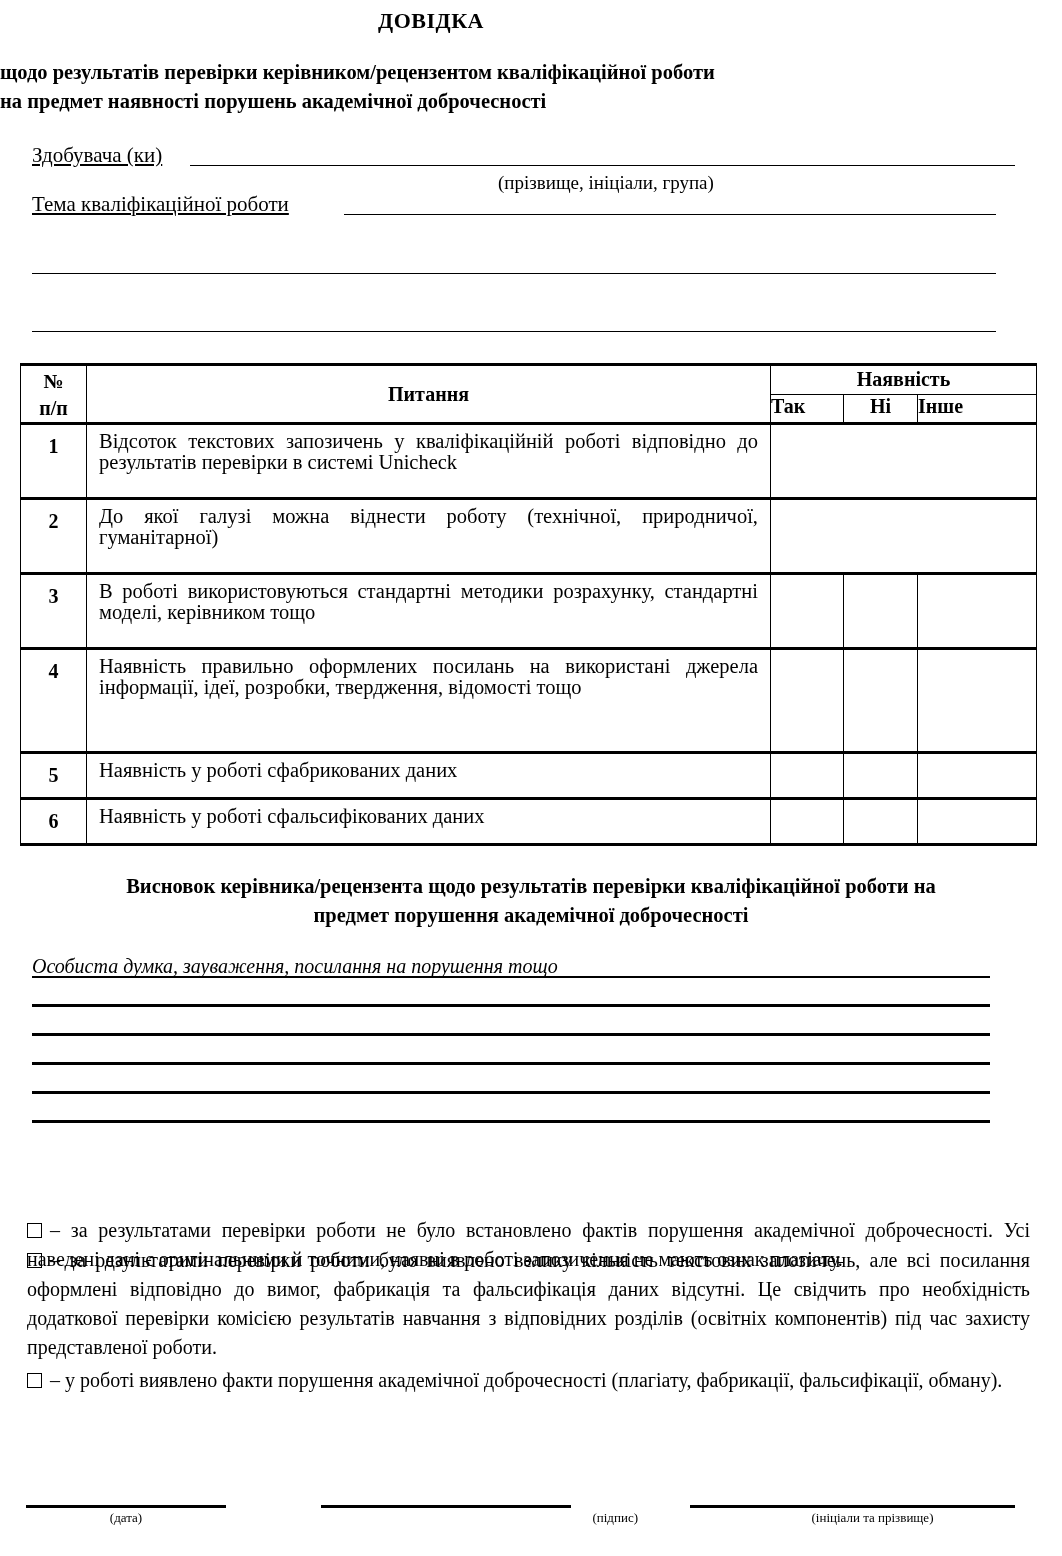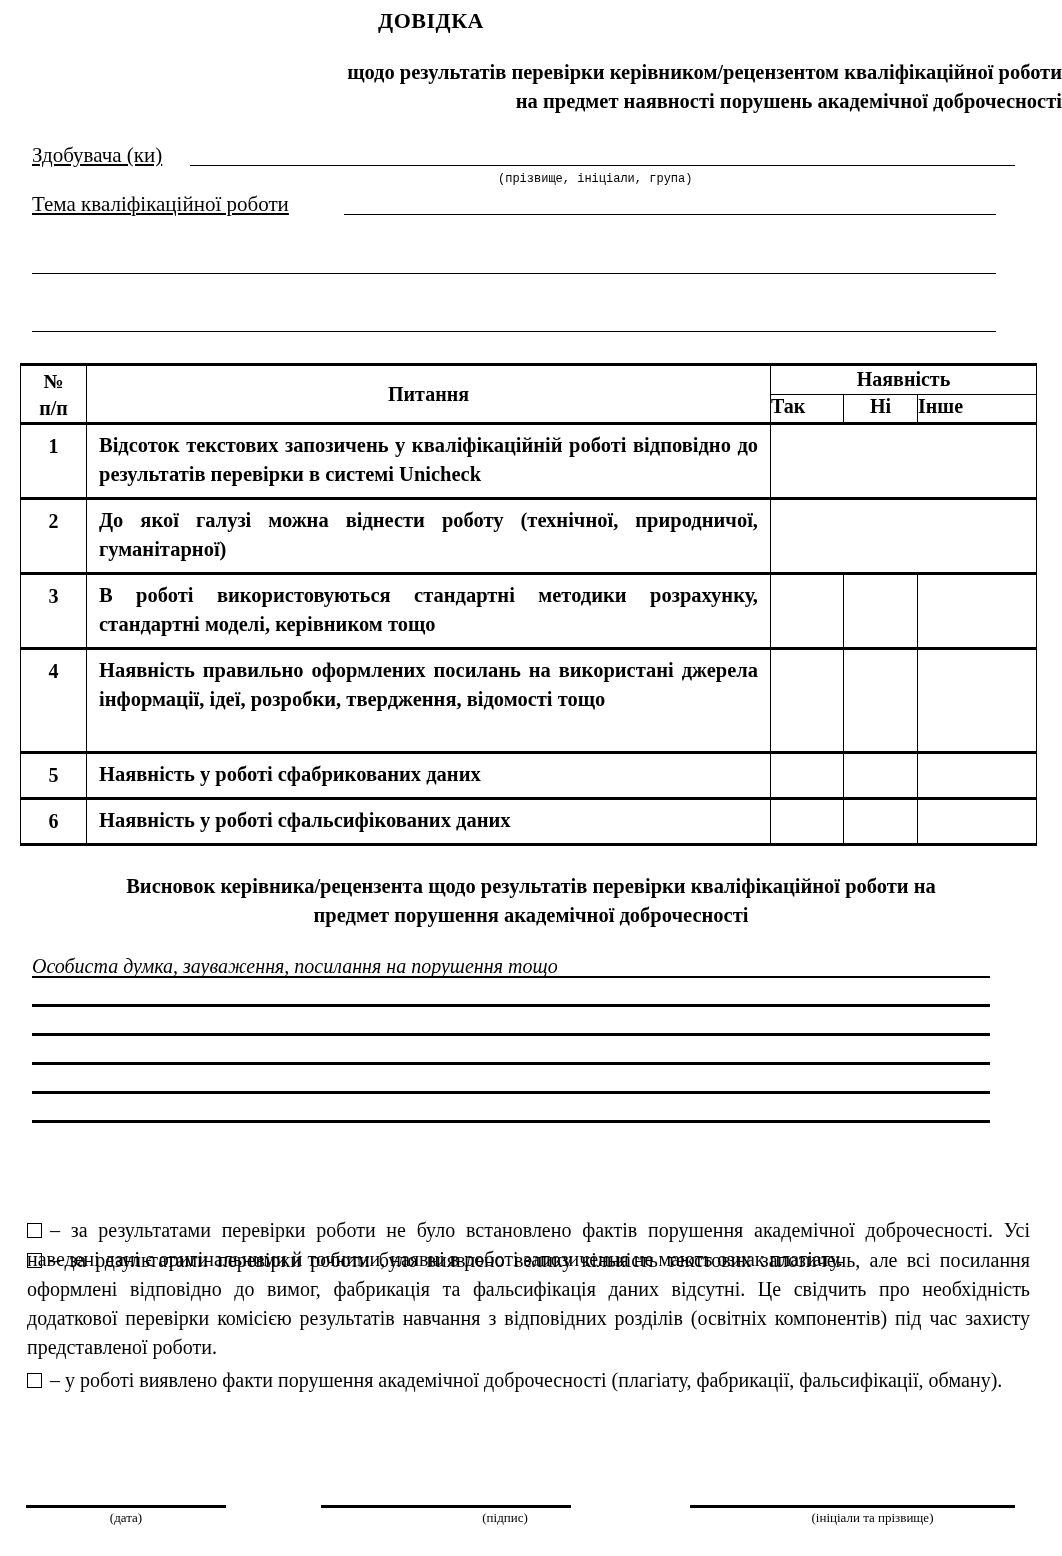--- a/index.html
+++ b/index.html
@@ -6,41 +6,41 @@
   body {
     width: 1062px; height: 1556px; position: relative; overflow: hidden;
     font-family: "Liberation Serif", "DejaVu Serif", serif; color: #000;
   }
   .abs { position: absolute; }
   .title {
     left: 0; width: 862px; top: 8px; text-align: center;
     font-weight: bold; font-size: 22px; letter-spacing: 0.5px;
   }
   .subtitle {
-    left: 0; width: 1062px; top: 58px; text-align: right;
+    left: 0; width: 1062px; top: 58px; text-align: left;
     font-weight: bold; font-size: 20.5px; line-height: 29px;
   }
   .field-label { font-size: 21px; text-decoration: underline; }
   .line { position: absolute; border-bottom: 1.5px solid #000; height: 0; }
-  .caption { font-size: 12px; font-family: Liberation Mono, monospace; }
+  .caption { font-size: 19px; }
 
   table.q {
     position: absolute; left: 20px; top: 363px; width: 1016px;
     border-collapse: collapse; table-layout: fixed;
   }
   table.q td, table.q th {
     border: 1.5px solid #000; padding: 0; vertical-align: top;
   }
   table.q th { font-weight: bold; font-size: 20px; }
   table.q tr.row-sep td { border-top: 3px solid #000; }
   table.q tr.head-row th { border-top: 3px solid #000; }
   table.q tr.last td { border-bottom: 3px solid #000; }
   .num { text-align: center; font-weight: bold; font-size: 20px; padding-top: 10px !important; }
   .qtext {
-    font-weight: bold; font-size: 20.5px; line-height: 29px;
+    font-weight: normal; font-size: 20.5px; line-height: 21px;
     text-align: justify; padding: 6px 12px 6px 12px !important;
   }
   .conc-title {
     left: 20px; width: 1022px; top: 872px; text-align: center;
     font-weight: bold; font-size: 20.5px; line-height: 29px;
   }
   .opinion { left: 32px; top: 955px; font-style: italic; font-size: 20px; }
   .thick { position: absolute; border-bottom: 3px solid #000; height: 0; left: 32px; width: 958px; }
   .para {
     position: absolute; left: 27px; width: 1003px; font-size: 20px; line-height: 29px;
@@ -154,16 +154,16 @@
   <span class="cb"></span><span>– за результатами перевірки роботи було виявлено велику кількість текстових запозичень, але всі посилання оформлені відповідно до вимог, фабрикація та фальсифікація даних відсутні. Це свідчить про необхідність додаткової перевірки комісією результатів навчання з відповідних розділів (освітніх компонентів) під час захисту представленої роботи.</span>
 </div>
 <div class="para" style="top:1366px;">
   <span class="cb"></span><span>– у роботі виявлено факти порушення академічної доброчесності (плагіату, фабрикації, фальсифікації, обману).</span>
 </div>
 
 <div class="sig-line" style="left:26px; width:200px;"></div>
 <div class="sig-cap" style="left:26px; width:200px;">(дата)</div>
 
 <div class="sig-line" style="left:321px; width:250px;"></div>
-<div class="sig-cap" style="left:380px; width:250px;">(підпис)</div>
+<div class="sig-cap" style="left:388px; width:250px;text-align:right;">(підпис)</div>
 
 <div class="sig-line" style="left:690px; width:325px;"></div>
 <div class="sig-cap" style="left:710px; width:325px;">(ініціали та прізвище)</div>
 
 </body></html>

